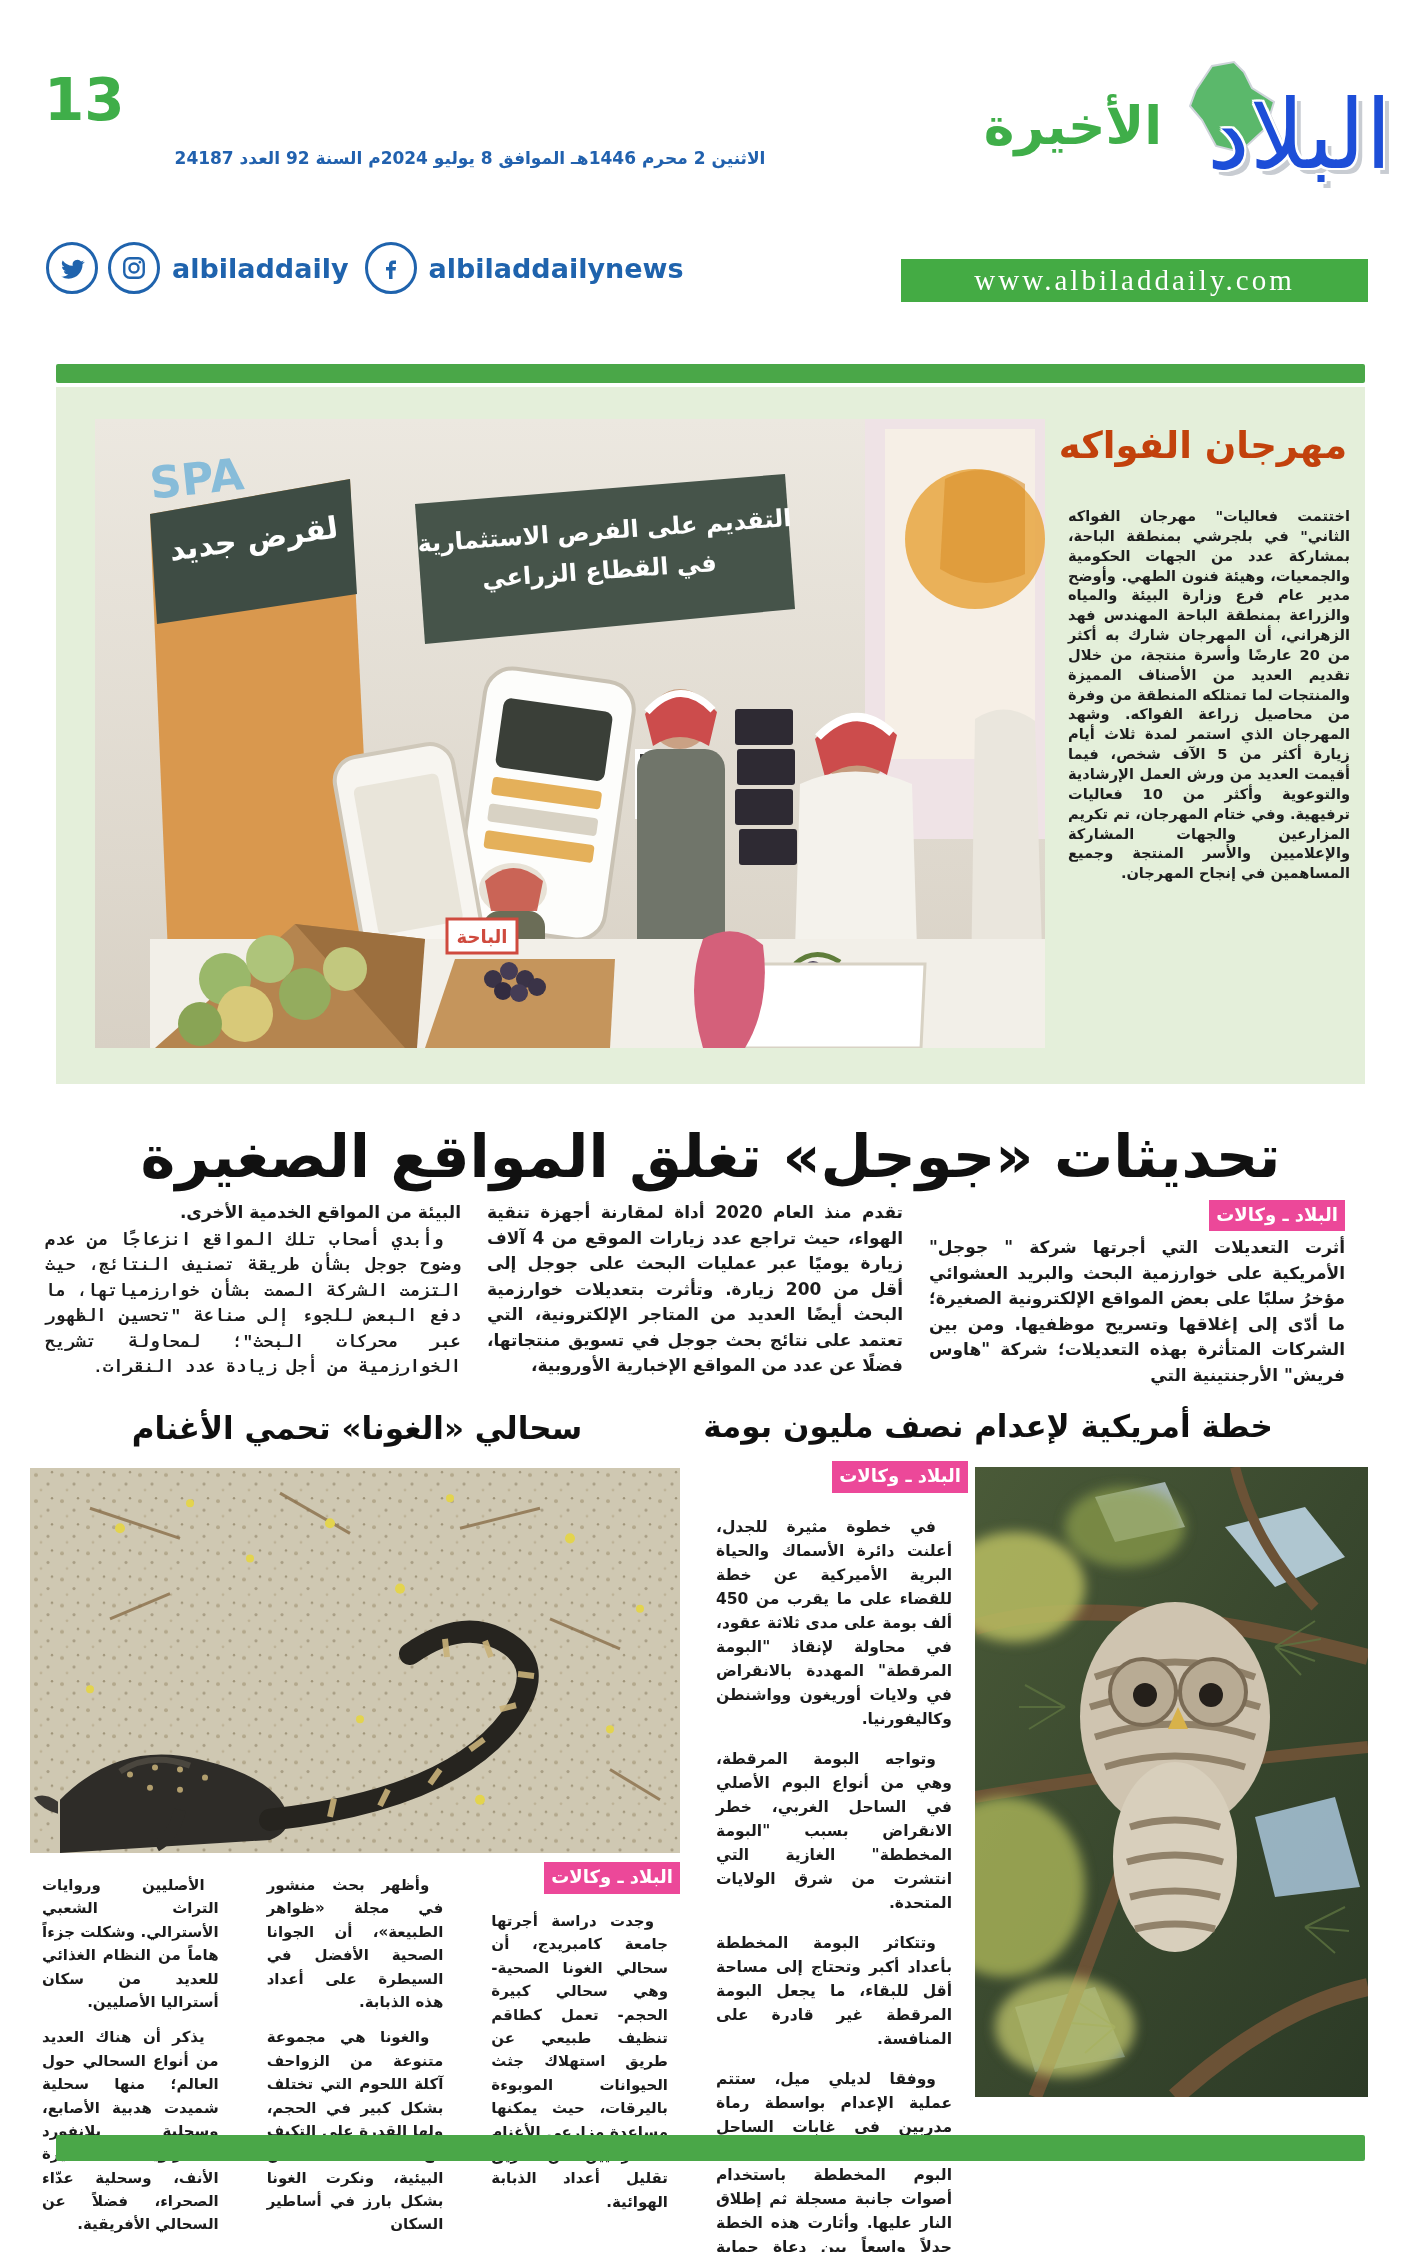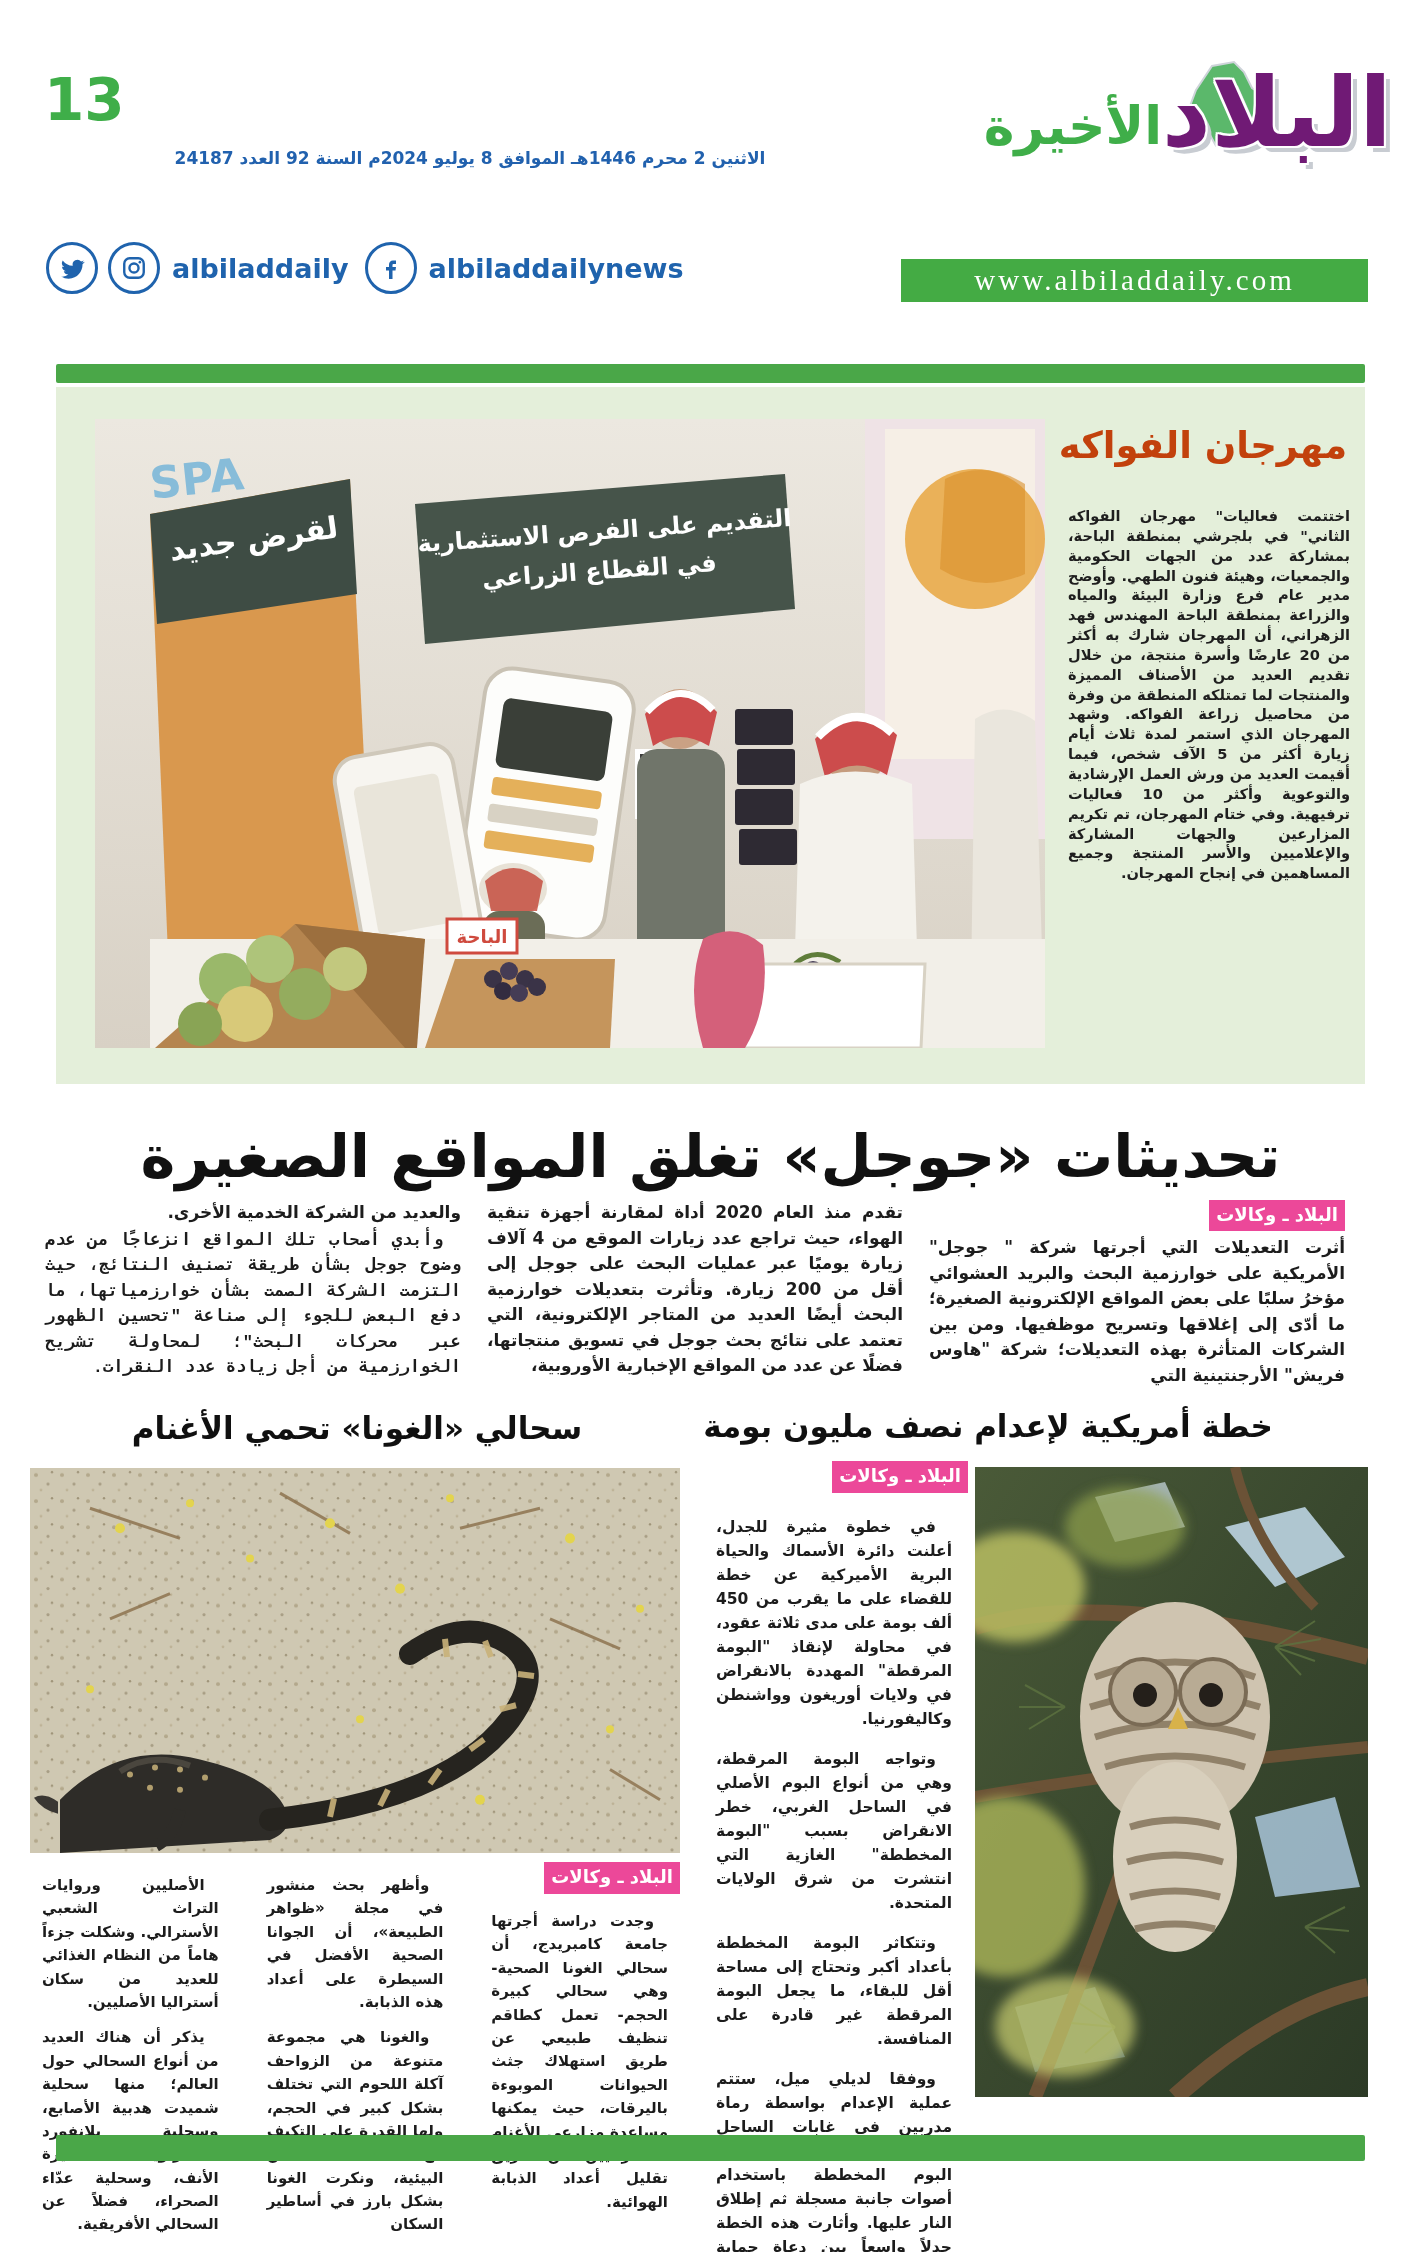--- a/index.html
+++ b/index.html
@@ -9,21 +9,21 @@
     direction:rtl;overflow:hidden;color:#1b1b1b;
   }
   .abs{position:absolute;}
   
   .page-number{left:44px;top:66px;font-size:58px;font-weight:800;color:#3fae49;direction:ltr;}
   .date-line{left:150px;top:148px;width:640px;font-size:17px;font-weight:700;color:#2161ae;text-align:center;}
   .edition-word{right:258px;top:96px;font-size:52px;font-weight:900;color:#3fae49;}
   .brand-wrap{right:28px;top:58px;width:270px;height:160px;}
   .brand-map{position:absolute;right:115px;top:0px;}
   .brand-word{
-    position:absolute;right:0;top:7px;font-size:96px;line-height:1;font-weight:700;color:#701a75;
+    position:absolute;right:0;top:29px;font-size:96px;line-height:1;font-weight:400;color:#1d4ed8;
     text-shadow:2px 0 0 #fff,-2px 0 0 #fff,0 2px 0 #fff,0 -2px 0 #fff,
       2px 2px 0 #fff,-2px -2px 0 #fff,2px -2px 0 #fff,-2px 2px 0 #fff,6px 6px 0 #c8ccd2;
   }
   
   .social-row{left:46px;top:240px;height:56px;display:flex;align-items:center;gap:10px;direction:ltr;}
   .icon-circle{width:46px;height:46px;border:3px solid #1f63ad;border-radius:50%;
     display:flex;align-items:center;justify-content:center;color:#1f63ad;background:#fff;}
   .handle{font-size:27px;font-weight:800;color:#1f63ad;margin:0 6px 0 2px;}
   .website-box{left:901px;top:251px;width:467px;height:43px;background:#44ab44;
     display:flex;align-items:center;justify-content:center;margin-top:8px;}
@@ -208,21 +208,21 @@
 <h1 class="abs main-headline" style="margin:0;">تحديثات «جوجل» تغلق المواقع الصغيرة</h1>
 <div class="abs news-cols">
   <div class="news-col">
     <span class="tag">البلاد ـ وكالات</span>
     <p>أثرت التعديلات التي أجرتها شركة " جوجل" الأمريكية على خوارزمية البحث والبريد العشوائي مؤخرُ سلبًا على بعض المواقع الإلكترونية الصغيرة؛ ما أدّى إلى إغلاقها وتسريح موظفيها. ومن بين الشركات المتأثرة بهذه التعديلات؛ شركة "هاوس فريش" الأرجنتينية التي</p>
   </div>
   <div class="news-col">
     <p>تقدم منذ العام 2020 أداة لمقارنة أجهزة تنقية الهواء، حيث تراجع عدد زيارات الموقع من 4 آلاف زيارة يوميًا عبر عمليات البحث على جوجل إلى أقل من 200 زيارة. وتأثرت بتعديلات خوارزمية البحث أيضًا العديد من المتاجر الإلكترونية، التي تعتمد على نتائج بحث جوجل في تسويق منتجاتها، فضلًا عن عدد من المواقع الإخبارية الأوروبية،</p>
   </div>
   <div class="news-col">
-    <p>والعديد من الشركة الخدمية الأخرى.</p>
+    <p>البيئة من المواقع الخدمية الأخرى.</p>
     <p class="indent">وأبدي أصحاب تلك المواقع انزعاجًا من عدم وضوح جوجل بشأن طريقة تصنيف النتائج، حيث التزمت الشركة الصمت بشأن خوارزمياتها، ما دفع البعض للجوء إلى صناعة "تحسين الظهور عبر محركات البحث"؛ لمحاولة تشريح الخوارزمية من أجل زيادة عدد النقرات.</p>
   </div>
 </div>
 
 <h3 class="abs sub-head owl-head" style="margin:0;">خطة أمريكية لإعدام نصف مليون بومة</h3>
 <h3 class="abs sub-head lizard-head" style="margin:2px;">سحالي «الغونا» تحمي الأغنام</h3>
 
 <div class="abs owl-col">
   <span class="tag">البلاد ـ وكالات</span>
   <p>في خطوة مثيرة للجدل، أعلنت دائرة الأسماك والحياة البرية الأميركية عن خطة للقضاء على ما يقرب من 450 ألف بومة على مدى ثلاثة عقود، في محاولة لإنقاذ "البومة المرقطة" المهددة بالانقراض في ولايات أوريغون وواشنطن وكاليفورنيا.</p>

